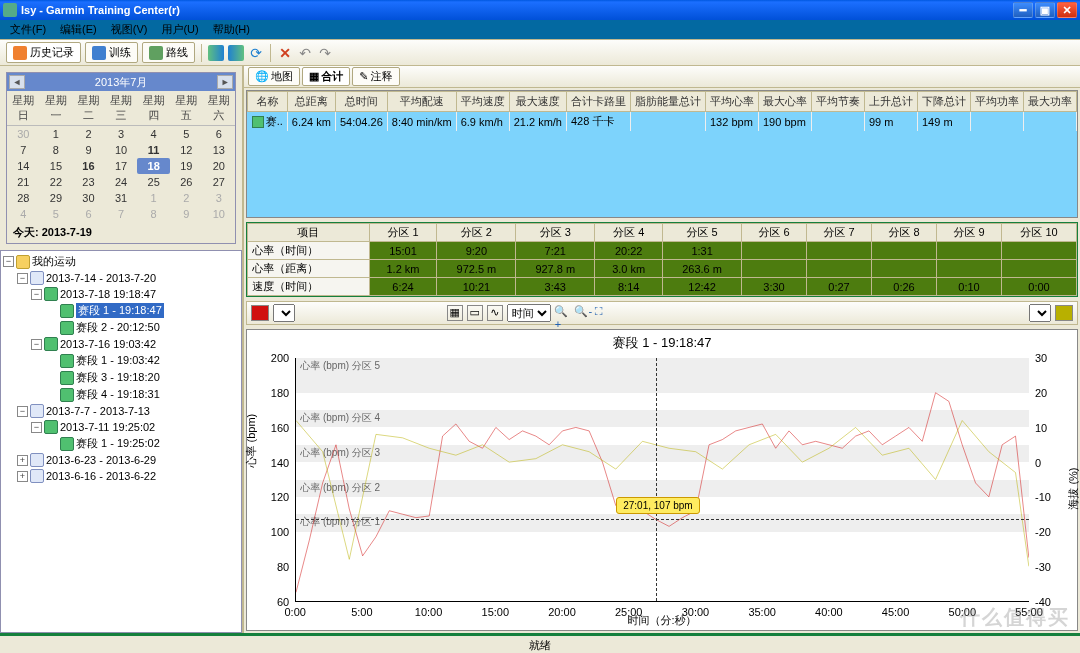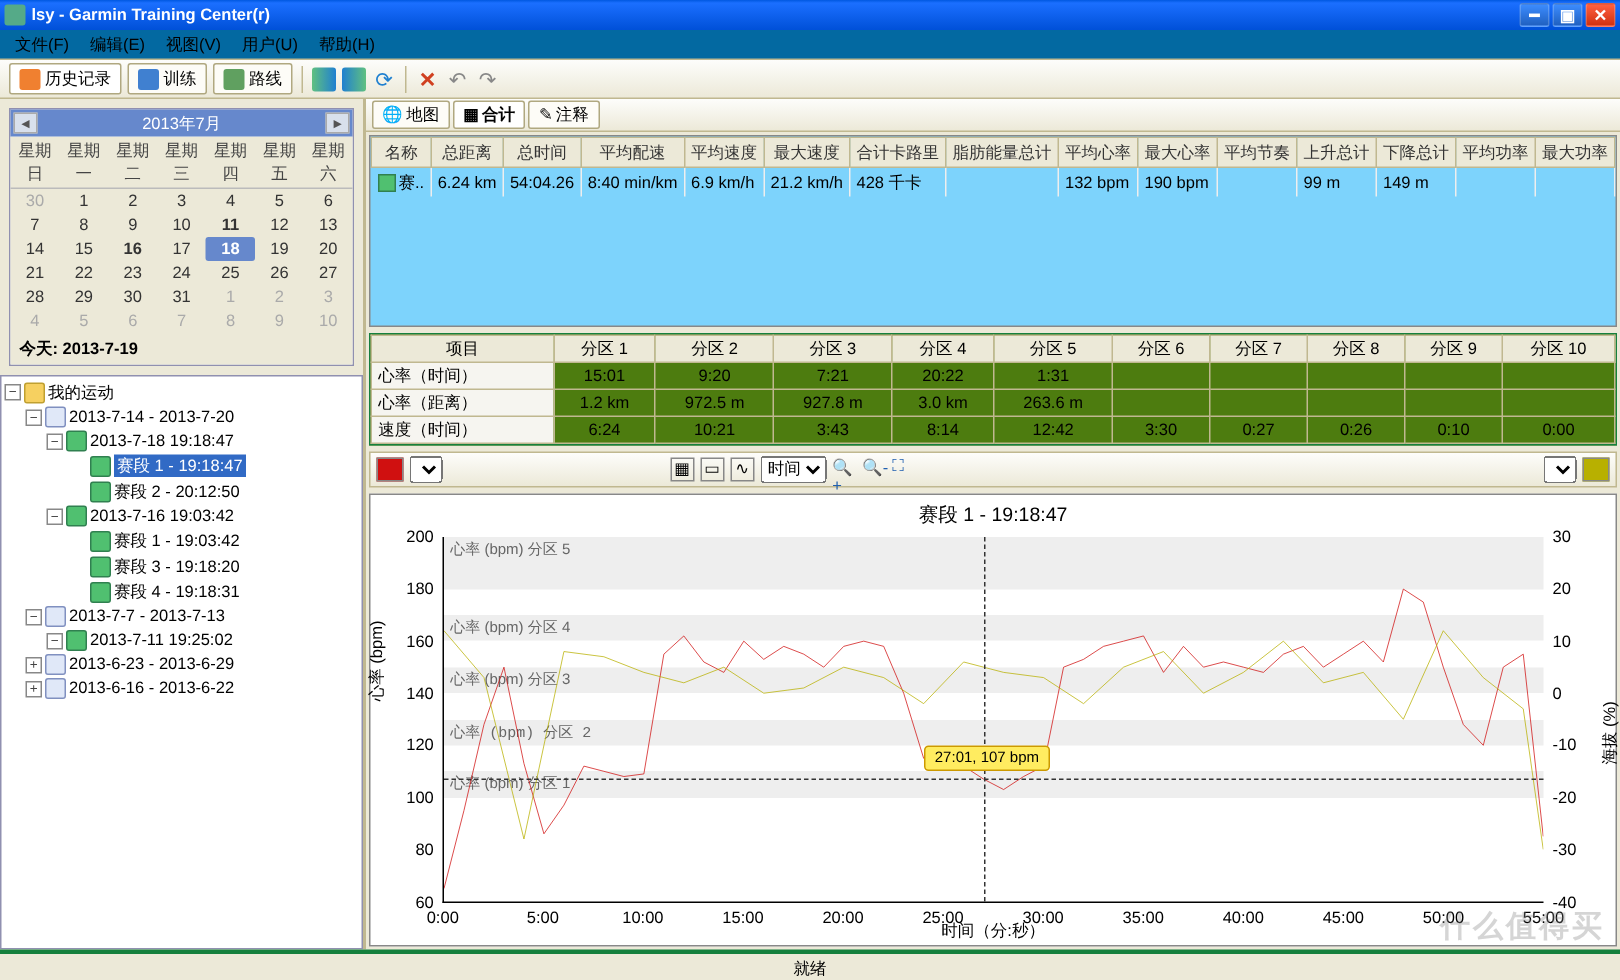--- a/index.html
+++ b/index.html
@@ -257,20 +257,25 @@
           <div class="tree-item ind1">
             <span class="exp">−</span>
             <span class="ic ic-cal"></span>
             <span class="lbl">2013-7-7 - 2013-7-13</span>
           </div>
           <div class="tree-item ind2">
             <span class="exp">−</span>
             <span class="ic ic-run"></span>
             <span class="lbl">2013-7-11 19:25:02</span>
           </div>
+          <div class="tree-item ind3">
+            <span style="width:13px;display:inline-block"></span>
+            <span class="ic ic-seg"></span>
+            <span class="lbl">赛段 1 - 19:25:02</span>
+          </div>
           <div class="tree-item ind1">
             <span class="exp">+</span>
             <span class="ic ic-cal"></span>
             <span class="lbl">2013-6-23 - 2013-6-29</span>
           </div>
           <div class="tree-item ind1">
             <span class="exp">+</span>
             <span class="ic ic-cal"></span>
             <span class="lbl">2013-6-16 - 2013-6-22</span>
           </div>
@@ -437,21 +442,21 @@
           <span style="top: 0%;">30</span>
         </div>
       <div class="plot" id="plot">
           <div class="zone-band" style="top: 0%; height: 14.2857%;"></div>
           <div class="zone-lbl" style="top: calc(0% + 1px);">心率 (bpm) 分区 5</div>
           <div class="zone-band" style="top: 21.4286%; height: 7.14286%;"></div>
           <div class="zone-lbl" style="top: calc(21.4286% + 1px);">心率 (bpm) 分区 4</div>
           <div class="zone-band" style="top: 35.7143%; height: 7.14286%;"></div>
           <div class="zone-lbl" style="top: calc(35.7143% + 1px);">心率 (bpm) 分区 3</div>
           <div class="zone-band" style="top: 50%; height: 7.14286%;"></div>
-          <div class="zone-lbl" style="top: calc(50% + 1px); font-family: Liberation Mono, monospace;">心率 (bpm) 分区 2</div>
+          <div class="zone-lbl" style="top: calc(50% + 1px);">心率 (bpm) 分区 2</div>
           <div class="zone-band" style="top: 64.2857%; height: 7.14286%;"></div>
           <div class="zone-lbl" style="top: calc(64.2857% + 1px);">心率 (bpm) 分区 1</div>
           <svg width="100%" height="100%" preserveAspectRatio="none" viewBox="0 0 100 100" style="position: absolute; inset: 0px;">
             <path d="M0,96.42857142857143 L1.8181818181818181,75 L3.6363636363636362,51.42857142857142 L5.454545454545454,35.71428571428571 L7.2727272727272725,62.142857142857146 L9.090909090909092,81.42857142857143 L10.909090909090908,73.57142857142858 L12.727272727272727,62.857142857142854 L14.545454545454545,64.28571428571428 L16.363636363636363,65.71428571428571 L18.181818181818183,65 L20,32.14285714285714 L21.818181818181817,27.142857142857146 L23.636363636363637,34.285714285714285 L25.454545454545453,37.142857142857146 L27.27272727272727,28.57142857142857 L29.09090909090909,33.57142857142858 L30.909090909090907,30.000000000000004 L32.72727272727273,32.14285714285714 L34.54545454545455,35.71428571428571 L36.36363636363637,30.000000000000004 L38.18181818181819,28.57142857142857 L40,30.000000000000004 L41.81818181818181,42.85714285714286 L43.63636363636363,60.71428571428572 L45.45454545454545,60.71428571428572 L47.27272727272727,62.857142857142854 L49.09090909090909,66.42857142857143 L50.90909090909091,69.28571428571428 L52.72727272727272,65.71428571428571 L54.54545454545454,62.857142857142854 L56.36363636363636,35.71428571428571 L58.18181818181818,33.57142857142858 L60,30.000000000000004 L61.81818181818181,28.57142857142857 L63.63636363636363,27.142857142857146 L65.45454545454545,37.142857142857146 L67.27272727272727,30.000000000000004 L69.0909090909091,35.71428571428571 L70.9090909090909,34.285714285714285 L72.72727272727273,35.71428571428571 L74.54545454545455,37.142857142857146 L76.36363636363637,32.14285714285714 L78.18181818181819,30.000000000000004 L80,35.71428571428571 L81.81818181818183,32.14285714285714 L83.63636363636363,28.57142857142857 L85.45454545454545,34.285714285714285 L87.27272727272727,14.28571428571429 L89.0909090909091,17.85714285714286 L90.9090909090909,35.71428571428571 L92.72727272727272,51.42857142857142 L94.54545454545455,57.14285714285714 L96.36363636363636,35.71428571428571 L98.18181818181819,32.14285714285714 L100,82.14285714285714 " stroke="#d01010" fill="none" stroke-width="0.5" vector-effect="non-scaling-stroke"></path>
             <path d="M0,25.71428571428571 L3.6363636363636362,38.57142857142857 L7.2727272727272725,82.85714285714285 L10.909090909090908,31.428571428571427 L14.545454545454545,32.85714285714286 L18.181818181818183,37.142857142857146 L21.818181818181817,40 L25.454545454545453,35.71428571428571 L29.09090909090909,42.85714285714286 L32.72727272727273,41.42857142857142 L36.36363636363637,35.71428571428571 L40,38.57142857142857 L43.63636363636363,45.714285714285715 L47.27272727272727,34.285714285714285 L50.90909090909091,37.142857142857146 L54.54545454545454,38.57142857142857 L58.18181818181818,45.714285714285715 L61.81818181818181,35.71428571428571 L65.45454545454545,31.428571428571427 L69.0909090909091,42.85714285714286 L72.72727272727273,37.142857142857146 L76.36363636363637,28.57142857142857 L80,40 L83.63636363636363,37.142857142857146 L87.27272727272727,50 L90.9090909090909,25.71428571428571 L94.54545454545455,38.57142857142857 L98.18181818181819,47.14285714285714 L100,85.71428571428572 " stroke="#b8b000" fill="none" stroke-width="0.5" vector-effect="non-scaling-stroke"></path>
           </svg>
           <div class="cursor-line" style="left: 49.1273%;"></div>
           <div class="cursor-hline" style="top: 66.4286%;"></div>
           <div class="tooltip" style="left: calc(49.1273% - 40px); top: calc(66.4286% - 22px);">27:01, 107 bpm</div>
         </div>

